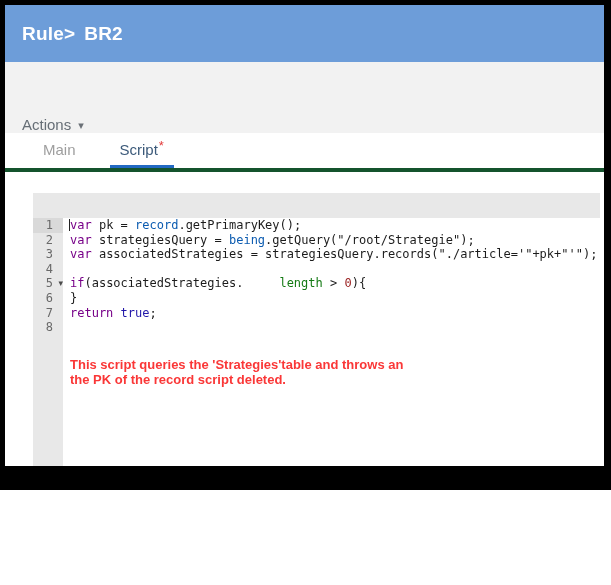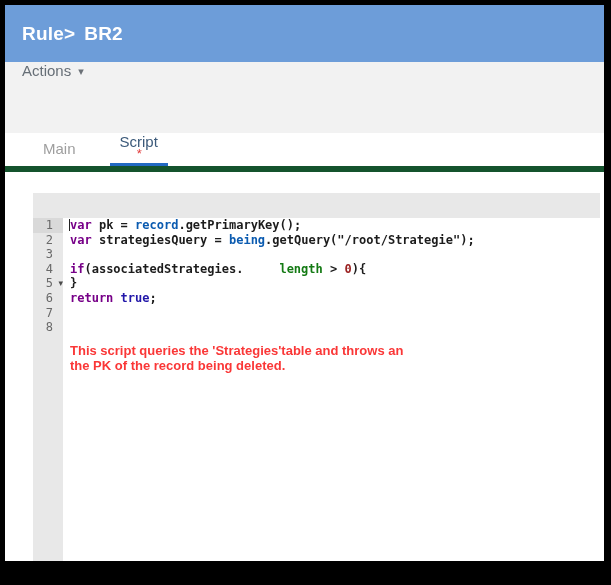--- a/index.html
+++ b/index.html
@@ -1,20 +1,20 @@
 <!DOCTYPE html>
 <html style="--c-header_blue: #6d9dd9; --c-tab_underline_blue: #2269c3; --c-keyword: #770088; --c-api_object: #0b5bb0; --c-boolean: #2217a9; --c-property: #147a14; --c-number: #9b2222; --c-code_text: #1c1c1c; --c-annotation_red: #fa3737;"><head>
 <meta charset="utf-8">
 <style>
   * { margin:0; padding:0; box-sizing:border-box; }
   html,body { background:#ffffff; }
   body { font-family:"Liberation Sans", sans-serif; }
 
   .frame {
-    width:611px; height:585px;
+    width:611px; height:490px;
     background:#000000;
     padding:5px 7px 24px 5px;
   }
   .app {
     width:100%; height:100%;
     background:#ffffff;
     display:flex; flex-direction:column;
     overflow:hidden;
   }
 
@@ -27,49 +27,49 @@
   }
   .header .title {
     color:#ffffff; font-size:19px; font-weight:bold; letter-spacing:0.2px;
   }
   .header .title .crumb { margin-right:9px; }
 
   
   .actions-bar {
     height:71px; flex:0 0 71px;
     background:#f2f2f2;
-    display:flex; align-items:flex-start;
+    display:flex; align-items:flex-end;
     padding-left:17px;
   }
   .actions-btn {
     display:inline-flex; align-items:center; gap:7px;
     font-size:15px; color:#666e76; cursor:pointer;
     background:transparent; border:none;
     font-family:"Liberation Sans", sans-serif;
   }
   .actions-btn .caret { font-size:11px; color:#6b7177; line-height:1; padding-top:2px; }
 
   
   .tabbar {
     height:39px; flex:0 0 39px;
     background:#ffffff;
-    border-bottom:6px solid #14532d;
+    border-bottom:4px solid #14532d;
     display:flex; align-items:stretch;
     padding-left:28px;
   }
   .tab {
     display:flex; align-items:center;
     padding:0 10px;
     font-size:15px; color:#9e9e9e;
     border-bottom:3px solid transparent;
     cursor:pointer;
   }
   .tab.active { color:#3c5a7a; border-bottom-color:var(--c-tab_underline_blue); }
   .tab .dirty { color:#e23b3b; font-size:13px; margin-left:1px; position:relative; top:-4px; }
-  .tab + .tab { margin-left:24px;flex-direction:column; }
+  .tab + .tab { margin-left:24px; }
 
   
   .content { flex:1 1 auto; background:#ffffff; position:relative; }
   .editor {
     position:absolute; left:28px; top:21px;
     width:567px; height:385px;
     background:#ffffff;
     display:flex; flex-direction:column;
   }
   .editor-strip { height:25px; flex:0 0 25px; background:#e8e8e8; }
@@ -87,21 +87,20 @@
     position:absolute; right:0px; top:0px;
     font-size:9px; color:#4a4a4a; cursor:pointer;
     font-family:"DejaVu Sans", sans-serif;
   }
   .code-pane { flex:1 1 auto; background:#ffffff; padding-left:7px; }
   .code-line {
     font-family:"DejaVu Sans Mono", monospace;
     font-size:12px; line-height:14.6px; min-height:14.6px;
     white-space:pre; color:var(--c-code_text);
     position:relative;
-    font-weight:bold;
   }
   .cursor { position:absolute; left:-1px; top:1px; width:1px; height:12px; background:#222222; }
 
   .tok-kw   { color:var(--c-keyword); }
   .tok-pl   { color:var(--c-code_text); }
   .tok-obj  { color:var(--c-api_object); }
   .tok-atom { color:var(--c-boolean); }
   .tok-prop { color:var(--c-property);margin-left:36px; }
   .tok-num  { color:var(--c-number); }
 
@@ -153,27 +152,28 @@
               <div class="gutter-line"><span>4</span></div>
               <div class="gutter-line"><span>5</span><span class="fold">▾</span></div>
               <div class="gutter-line"><span>6</span></div>
               <div class="gutter-line"><span>7</span></div>
               <div class="gutter-line"><span>8</span></div>
             </div>
           <div class="code-pane">
 
           <div class="code-line"><span class="cursor"></span><span class="tok-kw">var</span><span class="tok-pl"> pk = </span><span class="tok-obj">record</span><span class="tok-pl">.getPrimaryKey();</span></div>
               <div class="code-line"><span class="tok-kw">var</span><span class="tok-pl"> strategiesQuery = </span><span class="tok-obj">being</span><span class="tok-pl">.getQuery("/root/Strategie");</span></div>
+              <div class="code-line"><span class="tok-kw">var</span><span class="tok-pl"> associatedStrategies = strategiesQuery.records("./article='"+pk+"'");</span></div>
               <div class="code-line"></div>
               <div class="code-line"><span class="tok-kw">if</span><span class="tok-pl">(associatedStrategies.</span><span class="tok-prop">length</span><span class="tok-pl"> &gt; </span><span class="tok-num">0</span><span class="tok-pl">){</span></div>
               <div class="code-line"><span class="tok-pl">}</span></div>
               <div class="code-line"><span class="tok-kw">return</span><span class="tok-pl"> </span><span class="tok-atom">true</span><span class="tok-pl">;</span></div>
               <div class="annotation">
                 <div>This script queries the 'Strategies'table and throws an</div>
-                <div>the PK of the record being deleted.</div>
+                <div>the PK of the record script deleted.</div>
               </div>
             </div>
         </div>
       </div>
     </div>
 
   </div>
 </div>
 
 </body></html>

